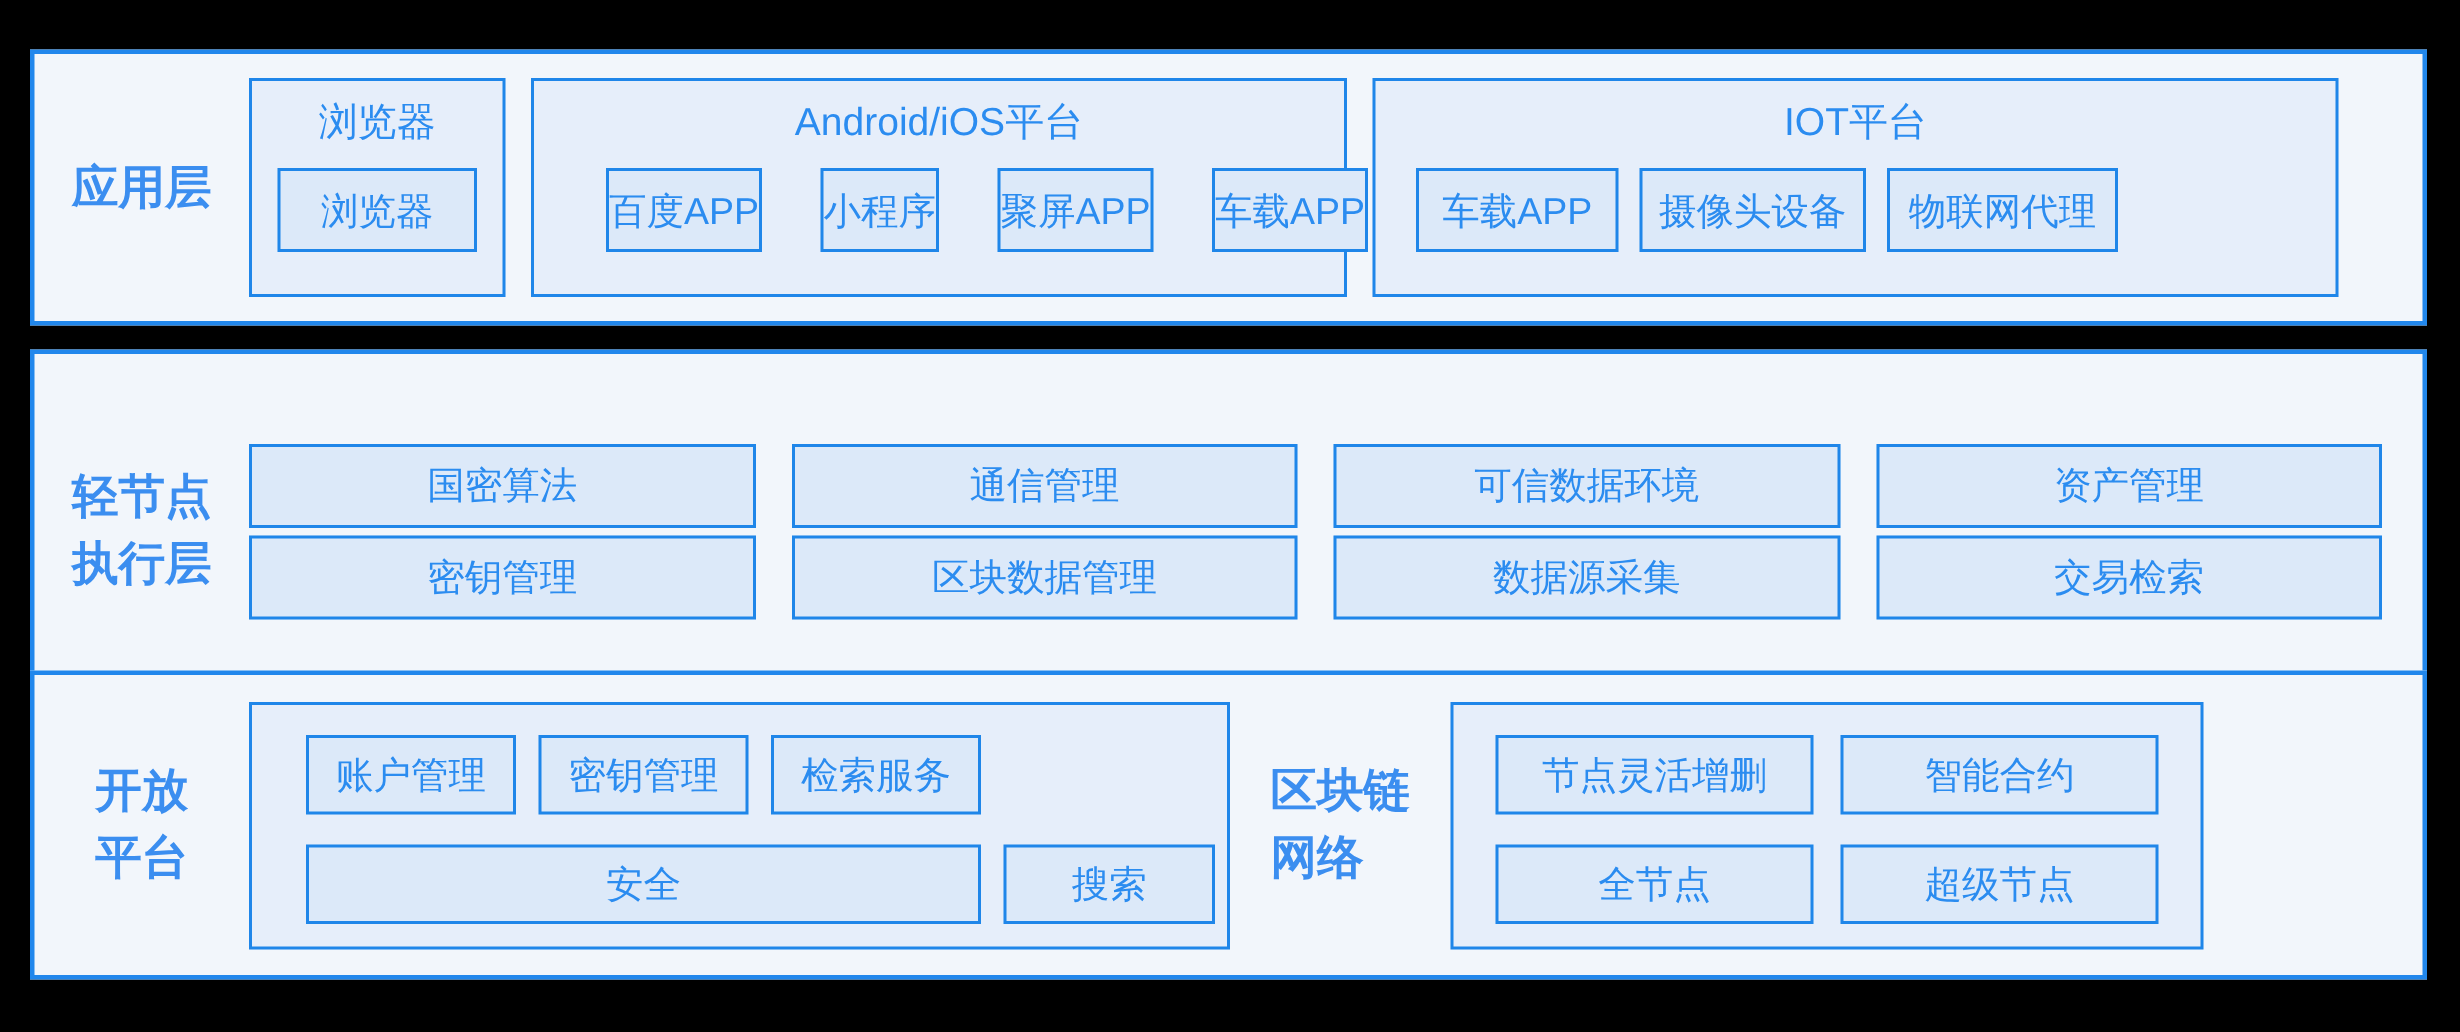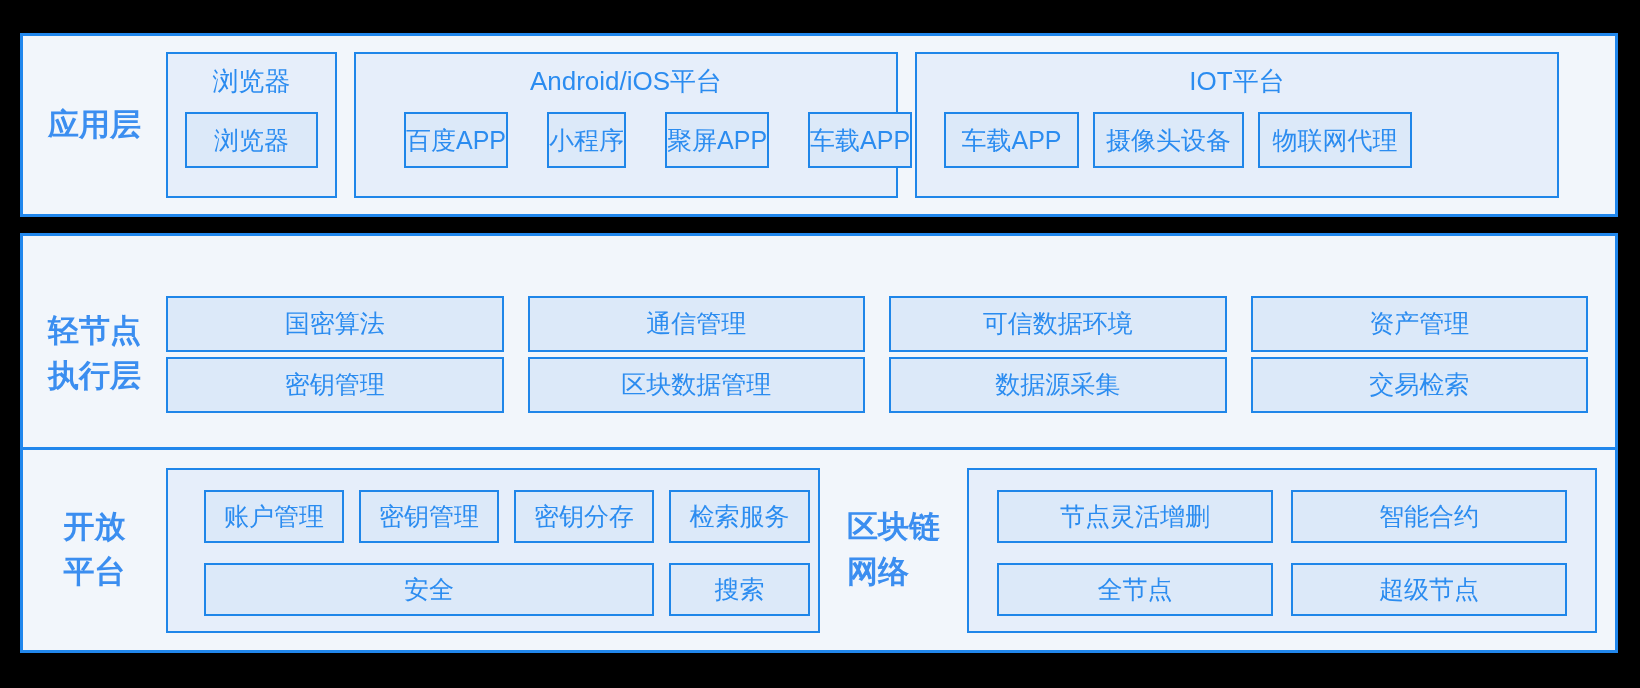--- a/index.html
+++ b/index.html
@@ -134,21 +134,21 @@
     flex: 0 0 147px;
     display: flex;
     align-items: center;
     justify-content: center;
     color: var(--label-blue);
     font-weight: bold;
     font-size: 31px;
     line-height: 1.45;
   }
   .network-group {
-    width: 630px;
+    width: 502px;
     height: 165px;
     background: var(--group-bg);
     border: 2px solid var(--box-border);
     padding: 20px 28px 15px;
     display: grid;
     grid-template-columns: 1fr 1fr;
     grid-template-rows: 53px 53px;
     gap: 20px 18px;
   }
 </style>
@@ -216,21 +216,20 @@
       <div class="label-lines">
         <span>开放</span>
         <span>平台</span>
       </div>
     </div>
     <div class="band3-content">
 
       <div class="platform-group">
         <div class="box">账户管理</div>
         <div class="box">密钥管理</div>
-        <div class="box">密钥分存</div>
         <div class="box">检索服务</div>
         <div class="box security-box">安全</div>
         <div class="box">搜索</div>
       </div>
 
       <div class="network-label">
         <div class="label-lines">
           <span>区块链</span>
           <span>网络</span>
         </div>

